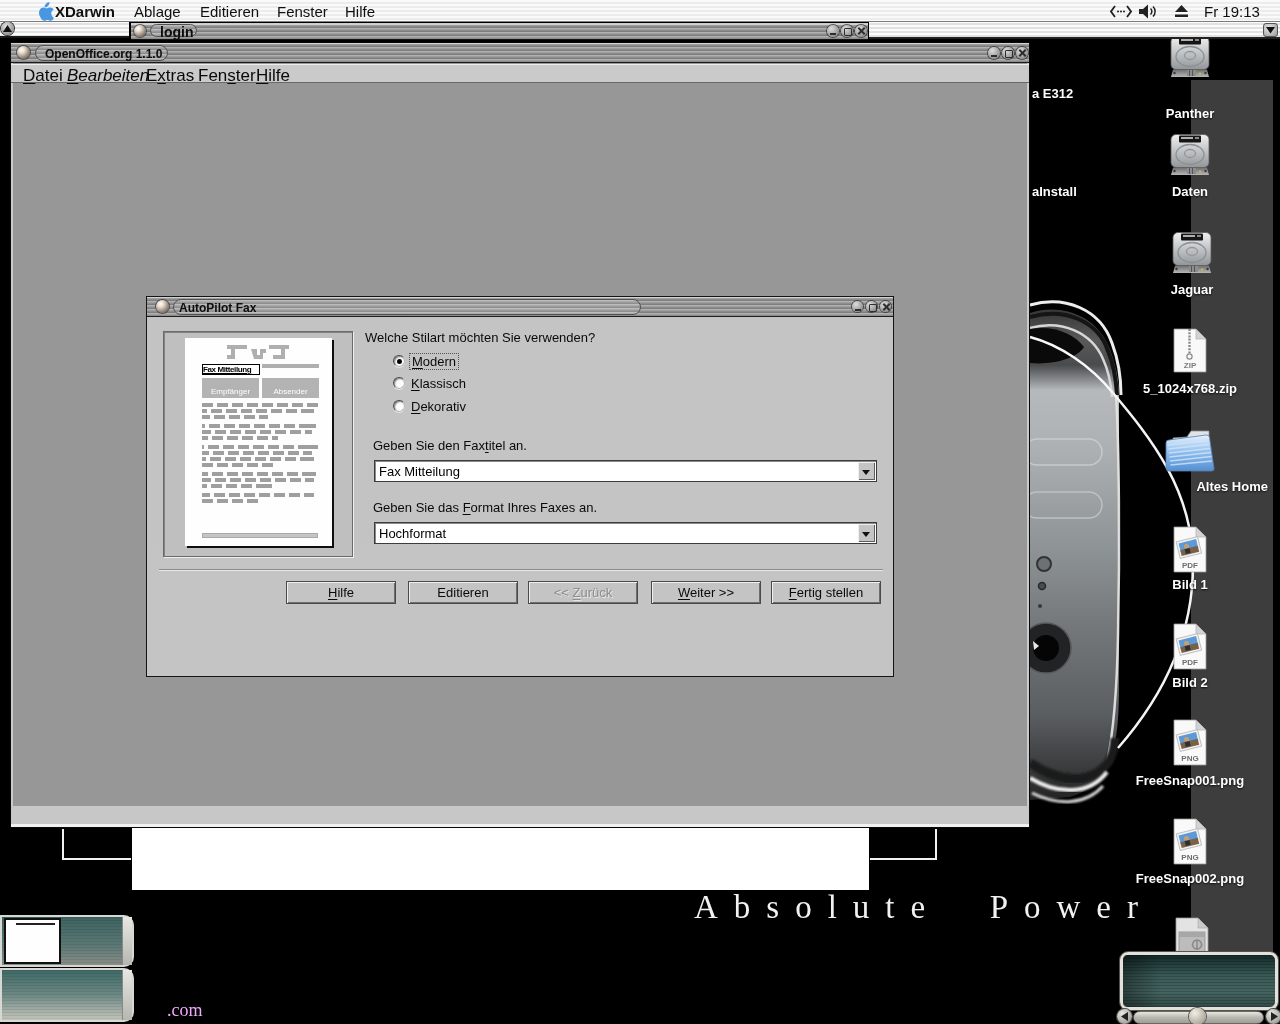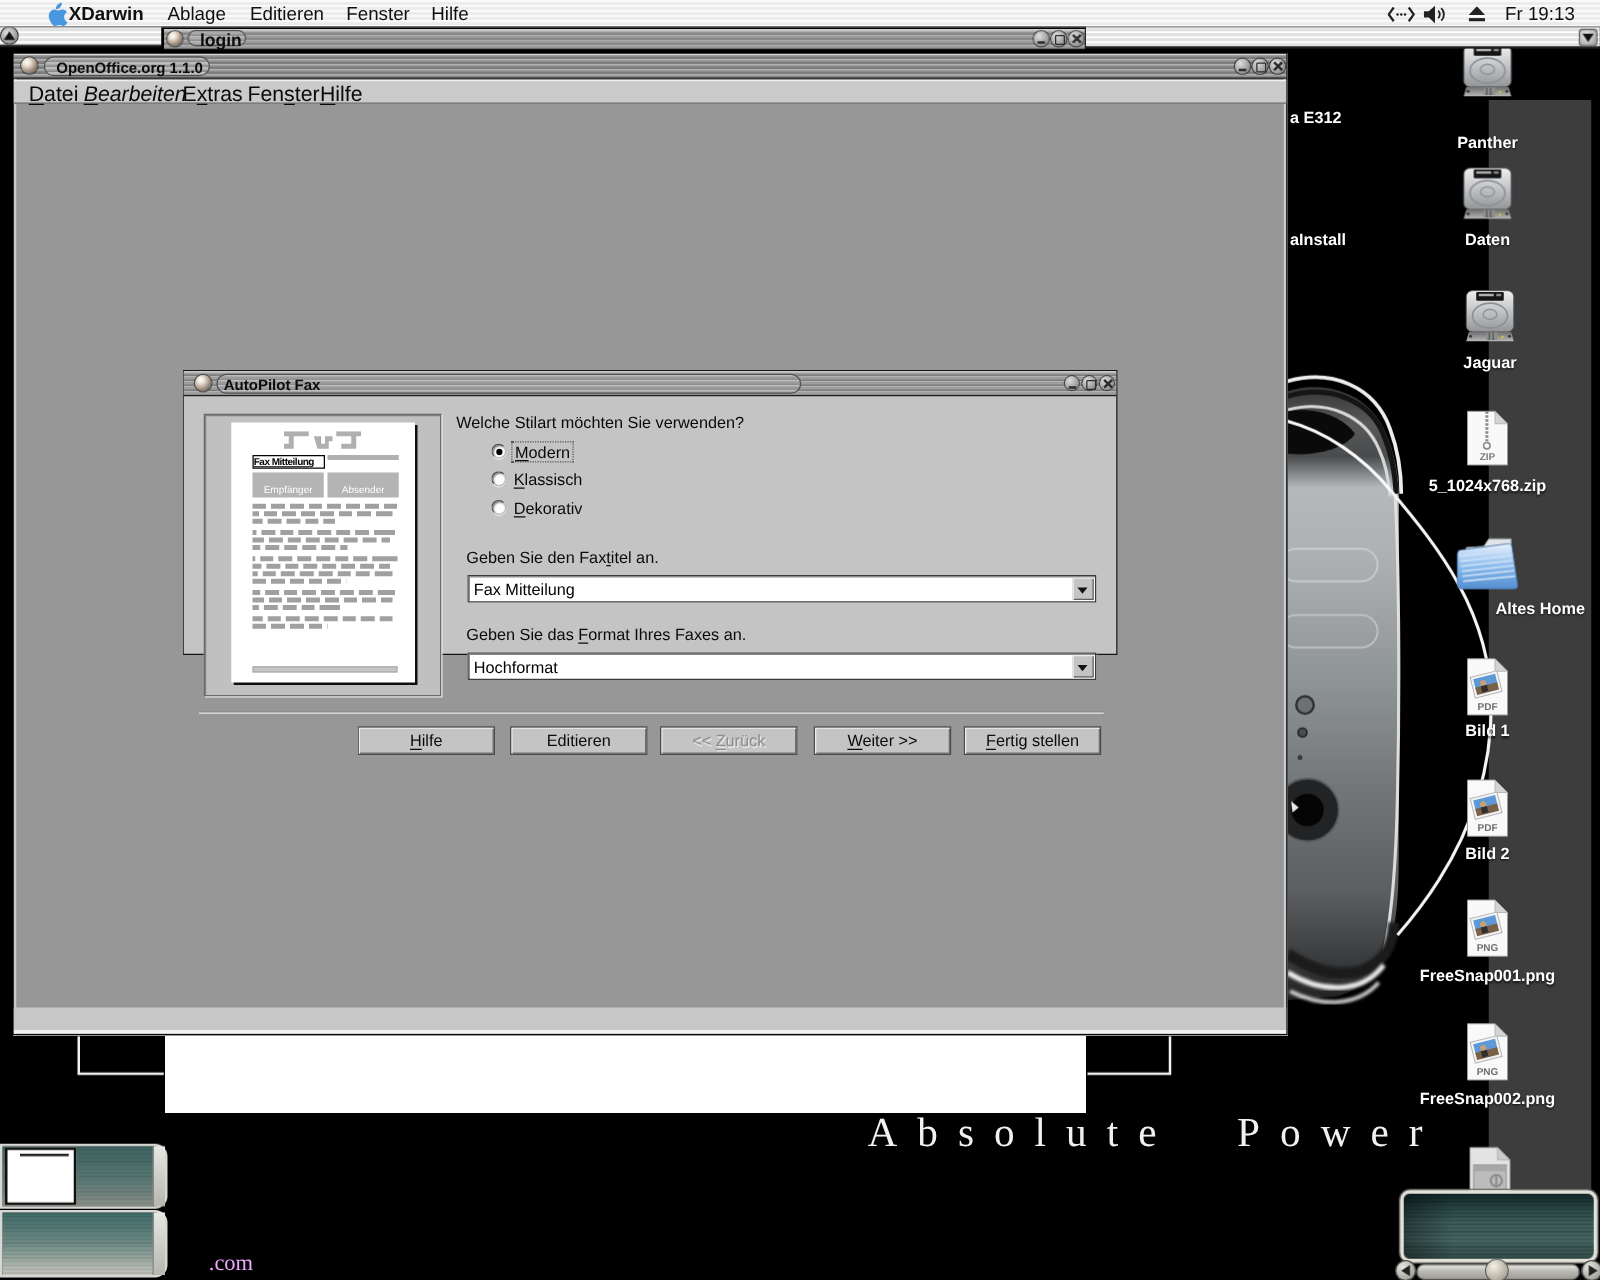--- a/index.html
+++ b/index.html
@@ -33,21 +33,21 @@
     border:1px solid #0a0a0a; box-shadow: inset 2px 0 0 #cbcbcb, inset -2px 0 0 #cbcbcb; z-index:20; }
   #ootitle { position:absolute; left:0; top:0; width:100%; height:20px;
     border-bottom:1px solid #1c1c1c; }
   #oomenu { position:absolute; left:0; top:21px; width:100%; height:19px; background:#cbcbcb;
     border-bottom:1px solid #6a6a6a; box-shadow: inset 0 1px 0 #efefef; }
   #oomenu span { position:absolute; top:2px; font-size:17px; color:#0a0a0a; }
   #oostatus { position:absolute; left:0; bottom:3px; width:100%; height:18px; background:#c8c8c8; }
   #oobottom { position:absolute; left:0; bottom:0; width:100%; height:3px; background:#f2f2f2; }
   u.m { text-decoration:underline; text-underline-offset:2px; }
   
-  #dlg { left:146px; top:296px; width:748px; height:228px; background:#c4c4c4;
+  #dlg { left:146px; top:296px; width:748px; height:381px; background:#c4c4c4;
     border:1px solid #141414; z-index:30; }
   #dlgtitle { position:absolute; left:0; top:0; width:100%; height:20px; border-bottom:1px solid #202020; }
   .btn { position:absolute; height:23px; background:#c4c4c4; border:1px solid #4a4a4a;
     box-shadow: inset 1px 1px 0 #efefef, inset -1px -1px 0 #6e6e6e;
     font-size:13px; color:#0a0a0a; text-align:center; line-height:21px; }
   .combo { position:absolute; height:22px; background:#fff; border:1px solid #3c3c3c;
     box-shadow: inset 1px 1px 0 #8a8a8a; }
   .combo .txt { position:absolute; left:4px; top:3px; font-size:13px; color:#000; }
   .combo .drop { position:absolute; right:1px; top:1px; bottom:1px; width:17px; background:#c4c4c4;
     box-shadow: inset 1px 1px 0 #efefef, inset -1px -1px 0 #5e5e5e; }

